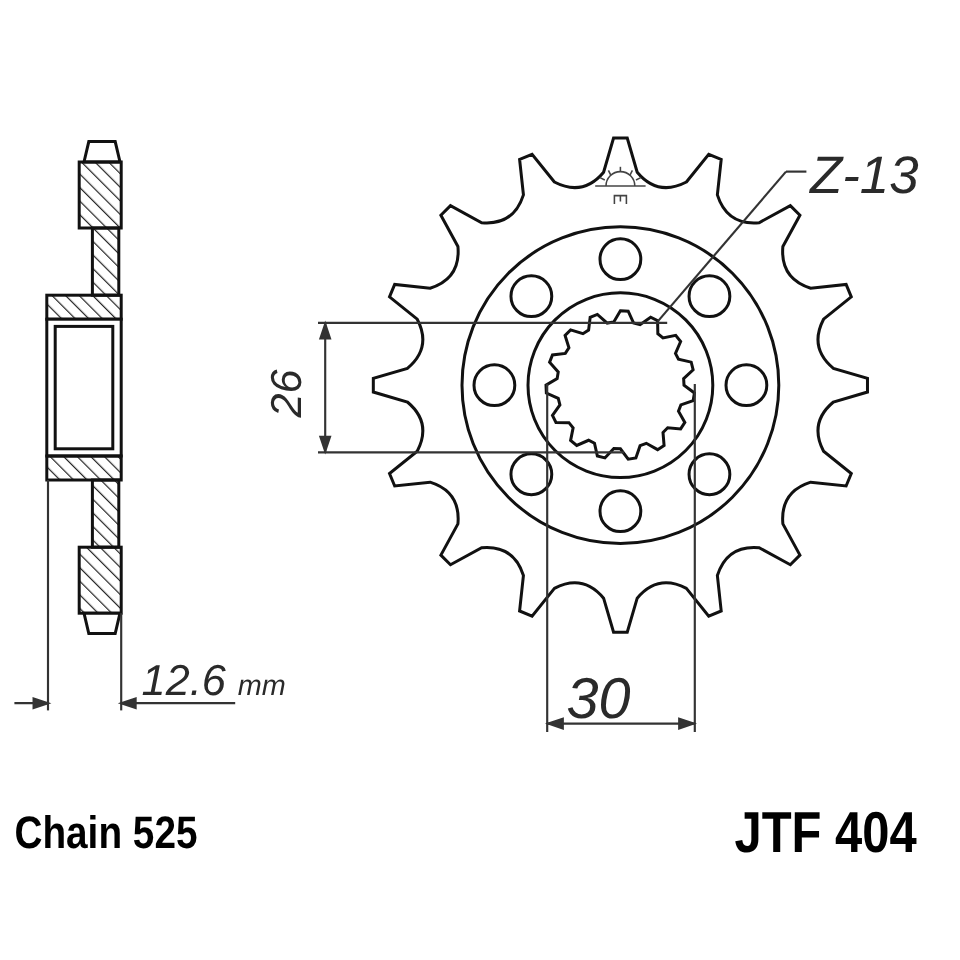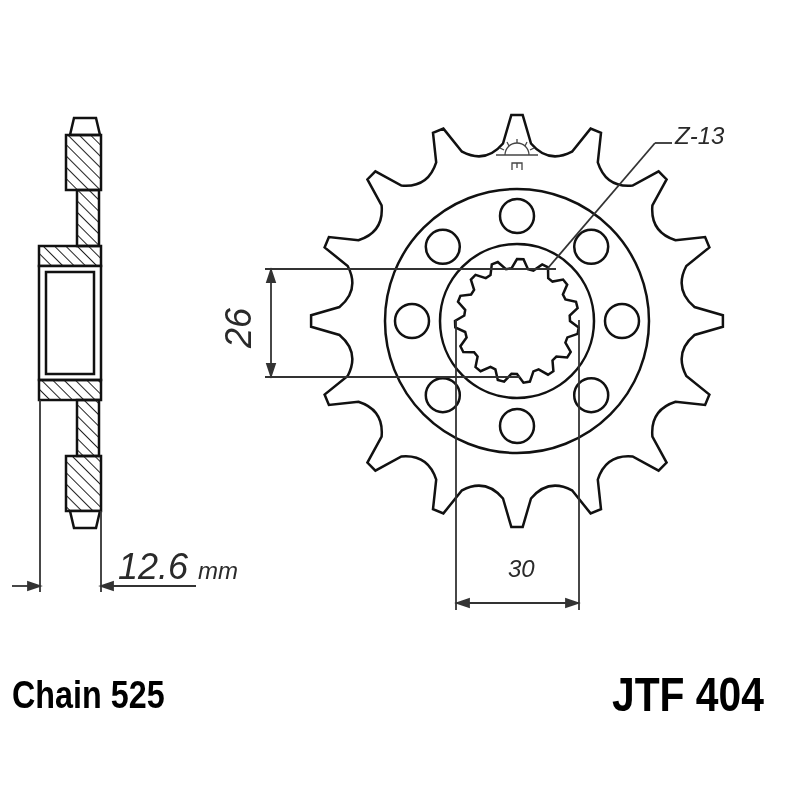--- a/index.html
+++ b/index.html
@@ -93,26 +93,26 @@
 
   <g stroke="#333" stroke-width="1.8" fill="#333">
     <line x1="456" y1="320" x2="456" y2="610"></line>
     <line x1="579" y1="320" x2="579" y2="610"></line>
     <line x1="456" y1="603" x2="579" y2="603"></line>
     <path d="M457,603 L469,599 L469,607 Z"></path>
     <path d="M578,603 L566,599 L566,607 Z"></path>
   </g>
 </svg>
 
-<div class="lbl dim" style="left:675px; top:122px; font-size:24px;text-align:right;">Z-13</div>
+<div class="lbl dim" style="left:675px; top:122px; font-size:44px;text-align:right;">Z-13</div>
 
 <div class="lbl dim" style="left:118px; top:546px; font-size:36px;">
   <span>12.6</span>
   <span style="font-size:24px;">mm</span>
 </div>
 
 <div class="lbl dim" style="left:218px; top:300px; font-size:36px; transform:rotate(-90deg); transform-origin:left top; top:348px;">26</div>
 
-<div class="lbl dim" style="left:508px; top:555px; font-size:24px;">30</div>
+<div class="lbl dim" style="left:472px; top:555px; font-size:48px;">30</div>
 
 <div class="lbl footer" style="left:12px; top:674px; font-size:38px; transform:scaleX(0.85); transform-origin:left top;">Chain 525</div>
 
 <div class="lbl footer" style="left:612px; top:667px; font-size:48px; transform:scaleX(0.85); transform-origin:left top;">JTF 404</div>
 
 </body></html>

